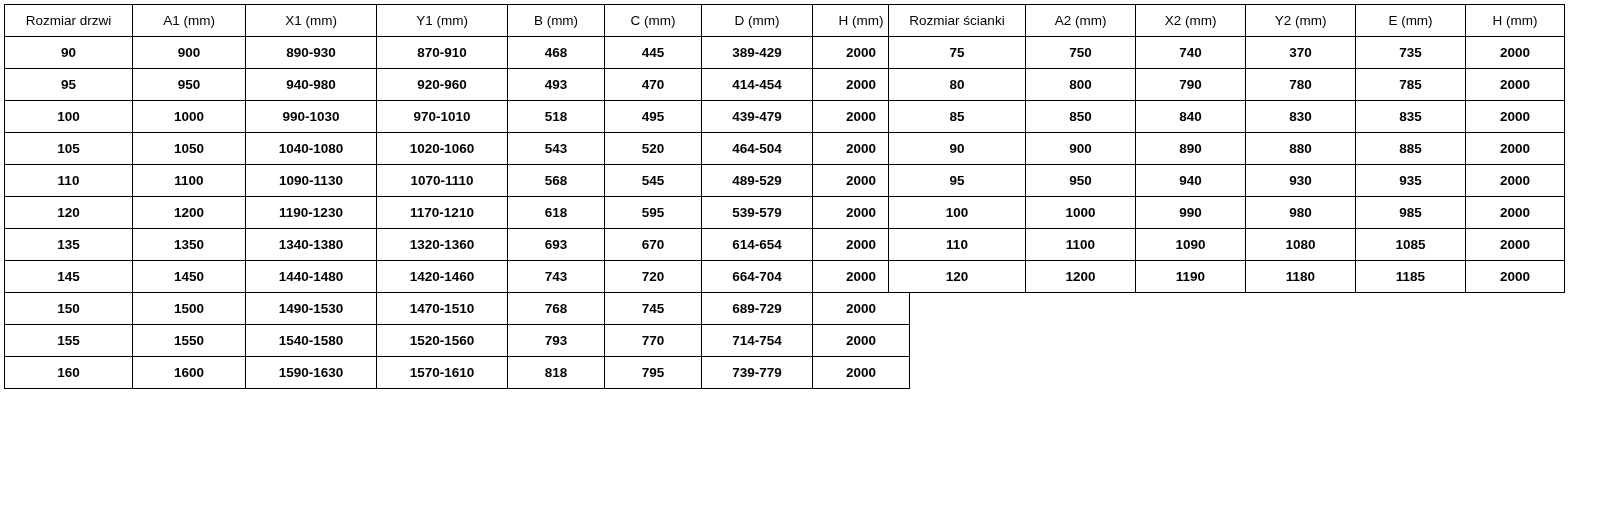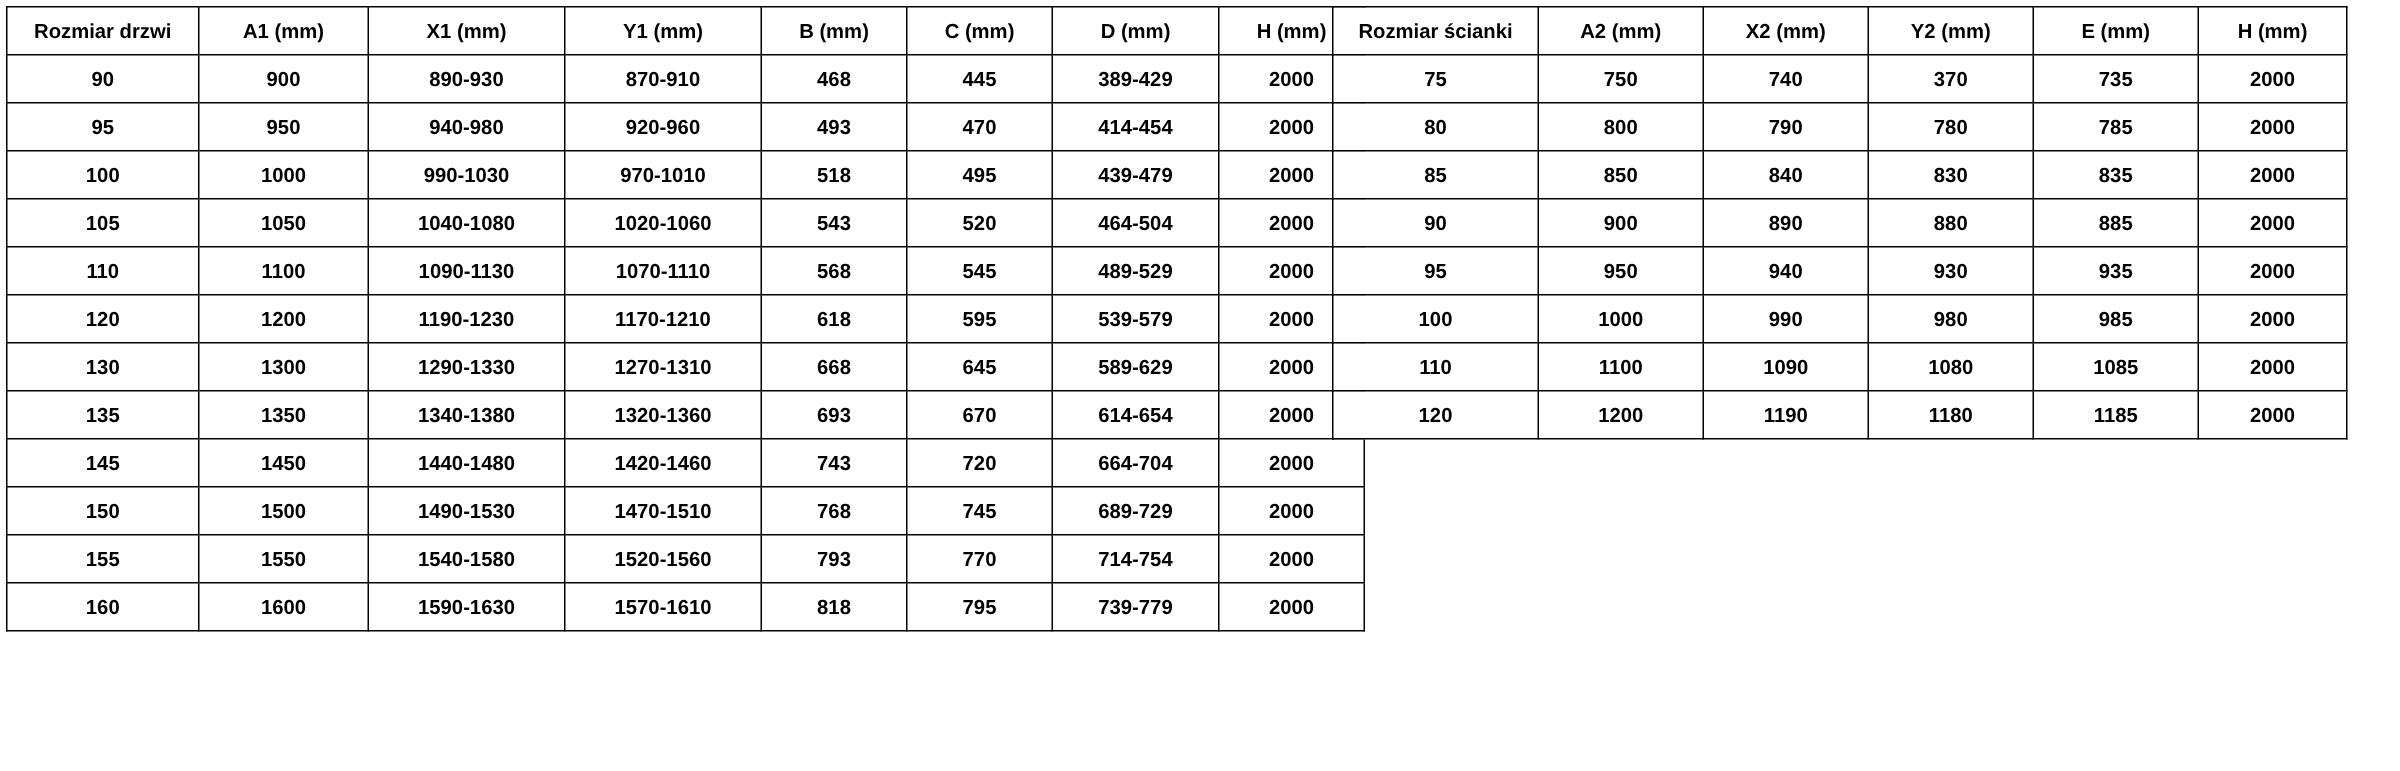--- a/index.html
+++ b/index.html
@@ -33,21 +33,21 @@
   th, td {
     border: 1px solid #000000;
     text-align: center;
     vertical-align: middle;
     font-size: 13.5px;
     padding: 0;
     background: #ffffff;
     white-space: nowrap;
   }
   th {
-    font-weight: bold;
+    font-weight: normal;
     height: 31px;
   }
   td {
     font-weight: bold;
     height: 31px;
   }
 
   
   #doors-table col.c0 { width: 128px; }
   #doors-table col.c1 { width: 113px; }
@@ -150,30 +150,20 @@
             <td>120</td>
             <td>1200</td>
             <td>1190-1230</td>
             <td>1170-1210</td>
             <td>618</td>
             <td>595</td>
             <td>539-579</td>
             <td>2000</td>
           </tr>
           <tr>
-            <td>130</td>
-            <td>1300</td>
-            <td>1290-1330</td>
-            <td>1270-1310</td>
-            <td>668</td>
-            <td>645</td>
-            <td>589-629</td>
-            <td>2000</td>
-          </tr>
-          <tr>
             <td>135</td>
             <td>1350</td>
             <td>1340-1380</td>
             <td>1320-1360</td>
             <td>693</td>
             <td>670</td>
             <td>614-654</td>
             <td>2000</td>
           </tr>
           <tr>

